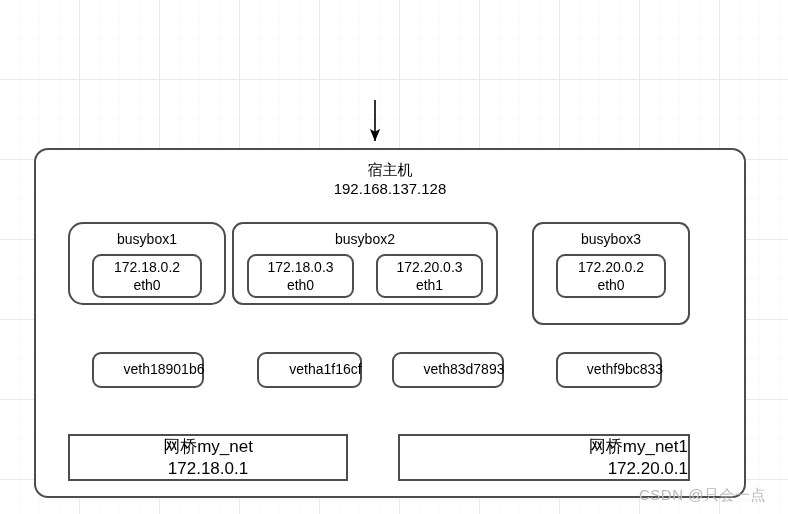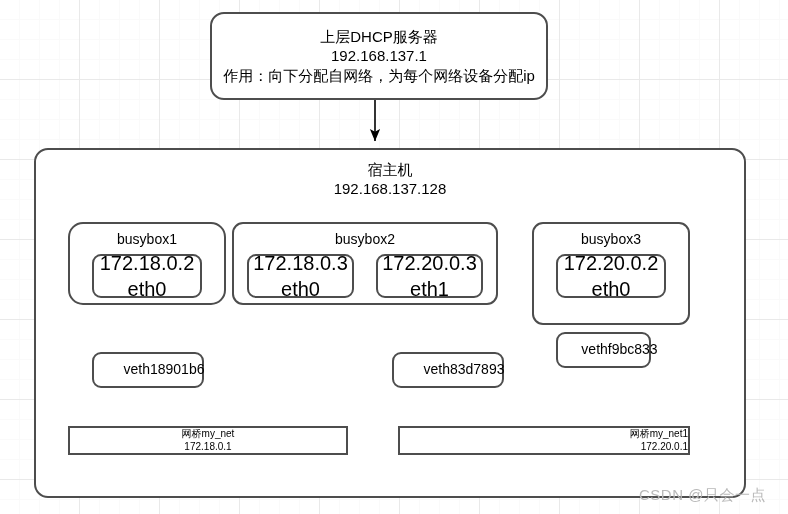--- a/index.html
+++ b/index.html
@@ -96,46 +96,47 @@
     box-sizing: border-box;
     background: #ffffff;
     border: 2px solid #4d4d4d;
     border-radius: 9px;
     width: 107px;
     height: 44px;
     display: flex;
     flex-direction: column;
     align-items: center;
     justify-content: center;
-    font-size: 20px;
+    font-size: 14px;
     line-height: 1.3;
   }
   .iface span { display: block; }
 
   #busybox1 { left: 68px;  top: 222px; width: 158px; height: 83px; border-radius: 15px; }
   #busybox2 { left: 232px; top: 222px; width: 266px; height: 83px; }
   #busybox3 { left: 532px; top: 222px; width: 158px; height: 103px; }
 
   #busybox1 .iface, #busybox3 .iface { width: 110px; }
 
   
   .veth {
     height: 36px;
     font-size: 14px;
     padding-left: 32px;
   }
   #veth-1 { left: 92px;  top: 352px; width: 112px; }
   #veth-2 { left: 257px; top: 352px; width: 105px; }
   #veth-3 { left: 392px; top: 352px; width: 112px; }
-  #veth-4 { left: 556px; top: 332px; width: 95px; }
+  #veth-4 { left: 556px; top: 352px; width: 106px; }
 
   
   .bridge {
-    height: 29px;
-    font-size: 10px;
+    height: 47px;
+    font-size: 17px;
+    margin-top: 8px;
   }
   #bridge-1 { left: 68px;  top: 426px; width: 280px; }
   #bridge-2 { left: 398px; top: 426px; width: 292px; align-items: flex-end; }
   .bridge span { display: block; }
 
   
   #connectors {
     position: absolute;
     left: 0;
     top: 0;
@@ -200,25 +201,20 @@
 
     <g>
       <line x1="611" y1="309" x2="611" y2="348" stroke="#000000" stroke-width="1.6" marker-start="url(#arrowtail)" marker-end="url(#arrowhead)"></line>
     </g>
 
     <g>
       <line x1="611" y1="392" x2="611" y2="422" stroke="#000000" stroke-width="1.6" marker-start="url(#arrowtail)" marker-end="url(#arrowhead)"></line>
     </g>
   </svg>
 
-  <div id="dhcp-box" class="node rounded-lg">
-    <span class="line">上层DHCP服务器</span>
-    <span class="line">192.168.137.1</span>
-    <span class="line">作用：向下分配自网络，为每个网络设备分配ip</span>
-  </div>
 
   <div id="host-box" class="node rounded-lg">
     <span class="host-title">宿主机</span>
     <span class="host-title">192.168.137.128</span>
   </div>
 
   <div id="busybox1" class="node busybox rounded-md">
     <span class="bb-title">busybox1</span>
     <div class="iface-row">
       <div class="iface">
@@ -248,20 +244,23 @@
       <div class="iface">
         <span>172.20.0.2</span>
         <span>eth0</span>
       </div>
     </div>
   </div>
 
   <div id="veth-1" class="node veth rounded-sm">
     <span>veth18901b6</span>
   </div>
+  <div id="veth-2" class="node veth rounded-sm">
+    <span>vetha1f16cf</span>
+  </div>
   <div id="veth-3" class="node veth rounded-sm">
     <span>veth83d7893</span>
   </div>
   <div id="veth-4" class="node veth rounded-sm">
     <span>vethf9bc833</span>
   </div>
 
   <div id="bridge-1" class="node bridge square">
     <span>网桥my_net</span>
     <span>172.18.0.1</span>

